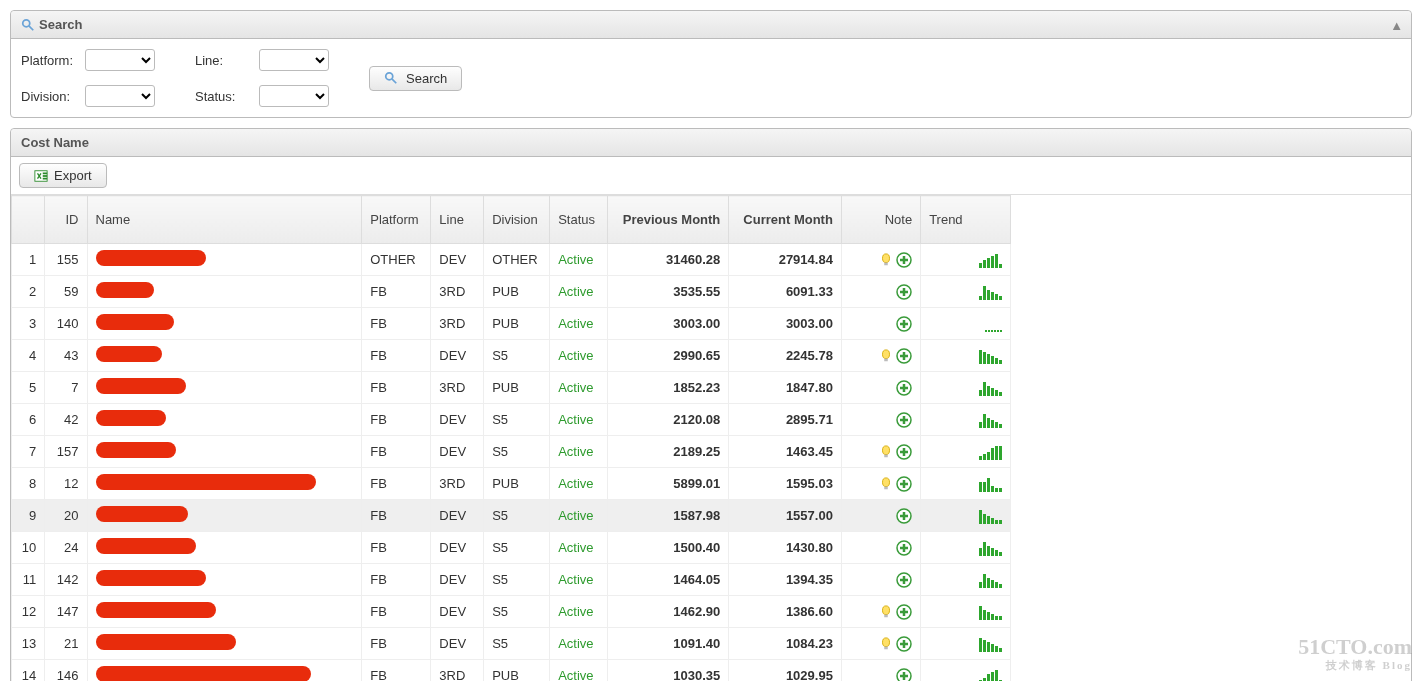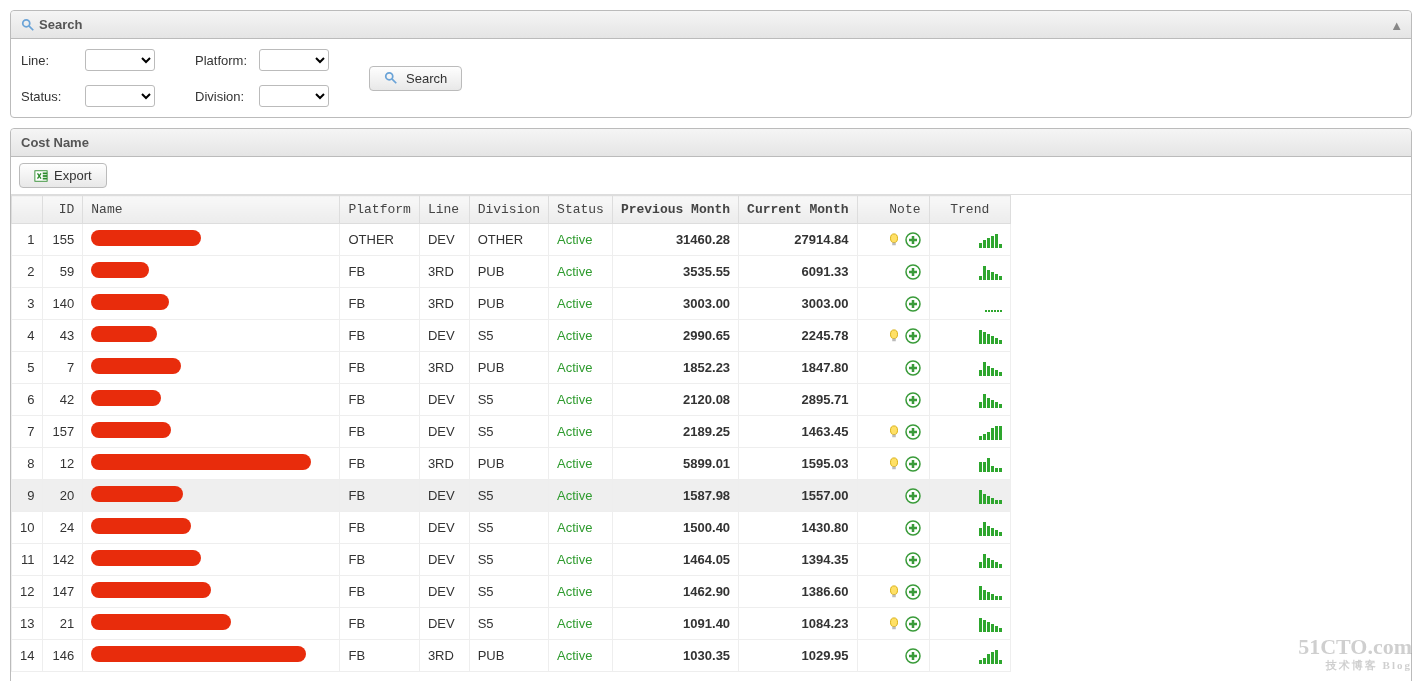--- a/index.html
+++ b/index.html
@@ -80,26 +80,25 @@
   overflow: auto;
   max-height: 500px;
 }
 table {
   border-collapse: collapse;
   width: 1000px;
 }
 thead th {
   background: linear-gradient(to bottom, #f8f8f8, #ececec);
   border: 1px solid #ddd;
-  padding: 6px 8px;
+  padding: 16px 8px;
   font-weight: normal;
   color: #444;
   text-align: left;
   white-space: nowrap;
-  font-family: Liberation Mono, monospace;
 }
 thead th.num { text-align: right; }
 tbody td {
   border: 1px solid #eee;
   padding: 6px 8px;
   white-space: nowrap;
 }
 tbody tr.selected { background: #efefef; }
 td.num, th.num { text-align: right; font-weight: bold; }
 td.rownum { text-align: right; color: #333; }
@@ -182,35 +181,35 @@
           <circle cx="6" cy="6" r="4" fill="none" stroke="#6aa3d7" stroke-width="2"></circle>
           <line x1="9" y1="9" x2="14" y2="14" stroke="#6aa3d7" stroke-width="2"></line>
         </svg>
     </span>
     <span>Search</span>
     <span class="collapse-icon">▲</span>
   </div>
   <div class="search-body">
     <div class="search-col">
       <div class="field-row">
+        <label>Platform:</label>
+        <select></select>
+      </div>
+      <div class="field-row">
+        <label>Division:</label>
+        <select></select>
+      </div>
+    </div>
+    <div class="search-col">
+      <div class="field-row">
         <label>Line:</label>
         <select></select>
       </div>
       <div class="field-row">
         <label>Status:</label>
-        <select></select>
-      </div>
-    </div>
-    <div class="search-col">
-      <div class="field-row">
-        <label>Platform:</label>
-        <select></select>
-      </div>
-      <div class="field-row">
-        <label>Division:</label>
         <select></select>
       </div>
     </div>
     <div class="search-col">
       <button class="btn">
         <span class="magnify-icon">
           <svg viewBox="0 0 16 16">
               <circle cx="6" cy="6" r="4" fill="none" stroke="#6aa3d7" stroke-width="2"></circle>
               <line x1="9" y1="9" x2="14" y2="14" stroke="#6aa3d7" stroke-width="2"></line>
             </svg>
@@ -246,21 +245,21 @@
           <th style="width:30px"></th>
           <th style="width:40px;text-align:right">ID</th>
           <th style="width:260px">Name</th>
           <th style="width:65px">Platform</th>
           <th style="width:50px">Line</th>
           <th style="width:60px">Division</th>
           <th style="width:55px">Status</th>
           <th class="num" style="width:110px">Previous Month</th>
           <th class="num" style="width:100px">Current Month</th>
           <th style="width:75px;text-align:right">Note</th>
-          <th style="width:85px;text-align:center">Trend</th>
+          <th style="width:85px;text-align:left">Trend</th>
         </tr>
       </thead>
       <tbody id="tbody">
           <tr>
             <td class="rownum">1</td>
             <td class="id">155</td>
             <td><span class="redact" style="width:110px"></span></td>
             <td>OTHER</td>
             <td>DEV</td>
             <td>OTHER</td>

